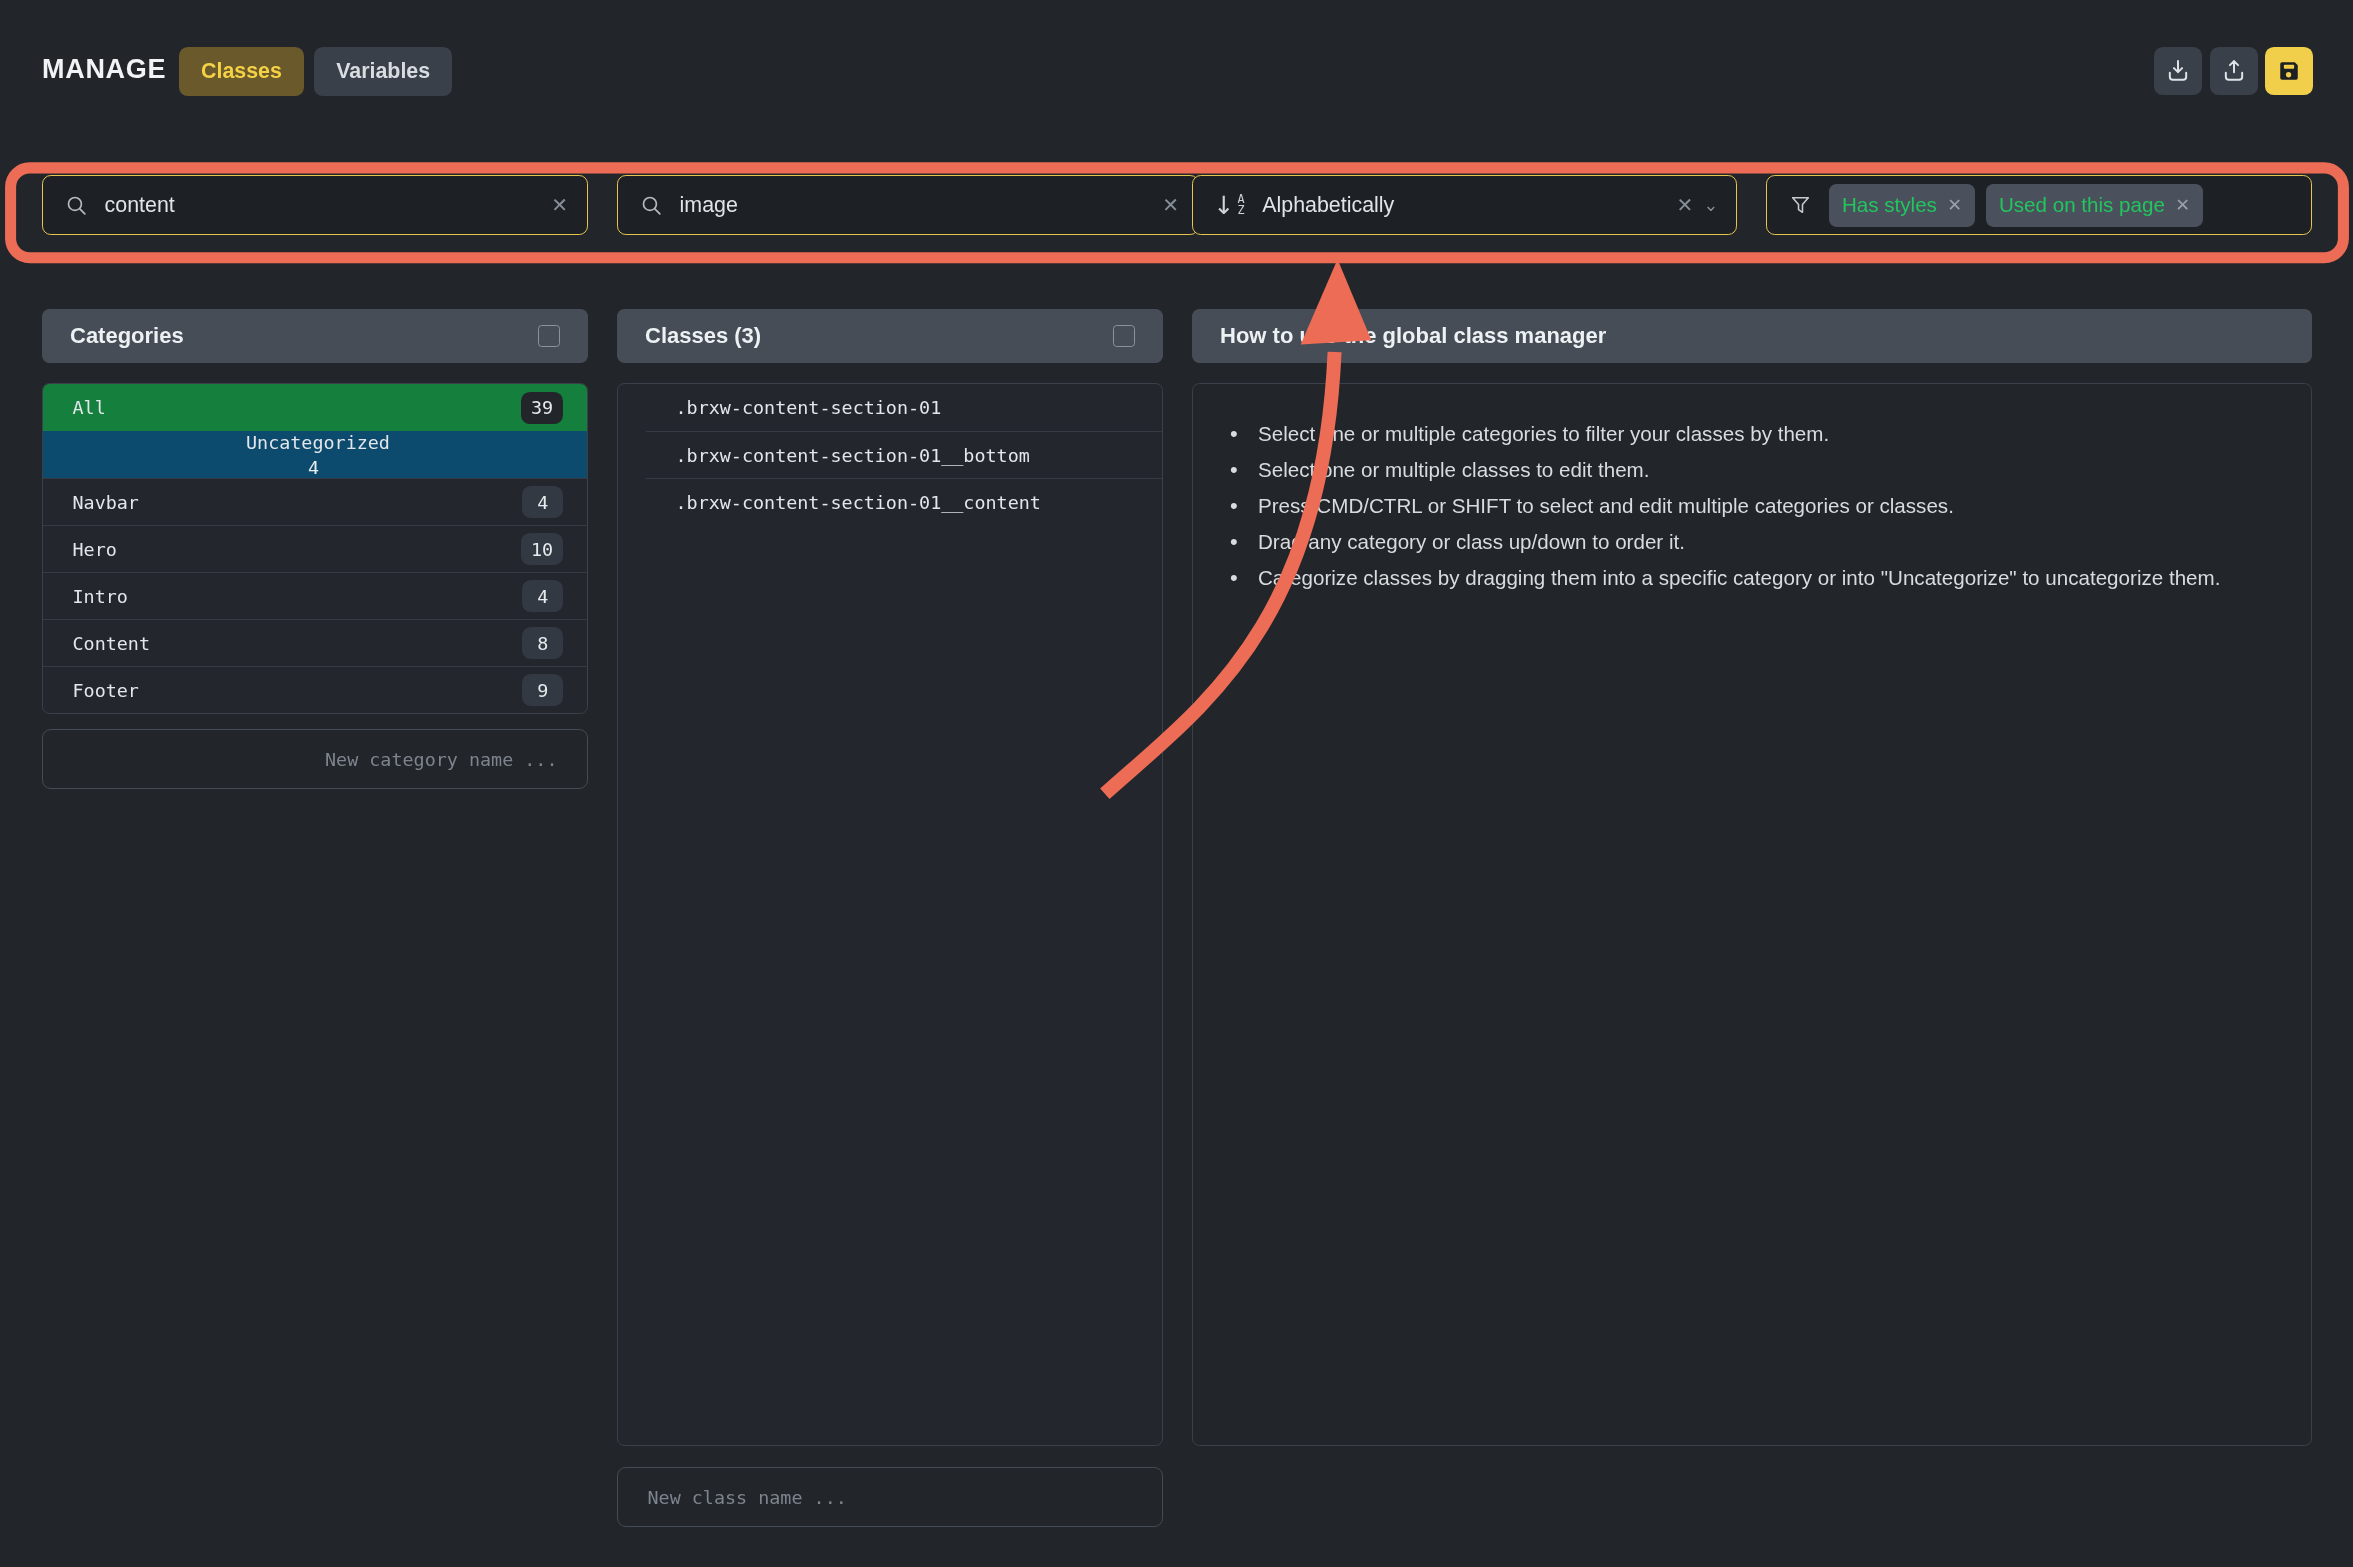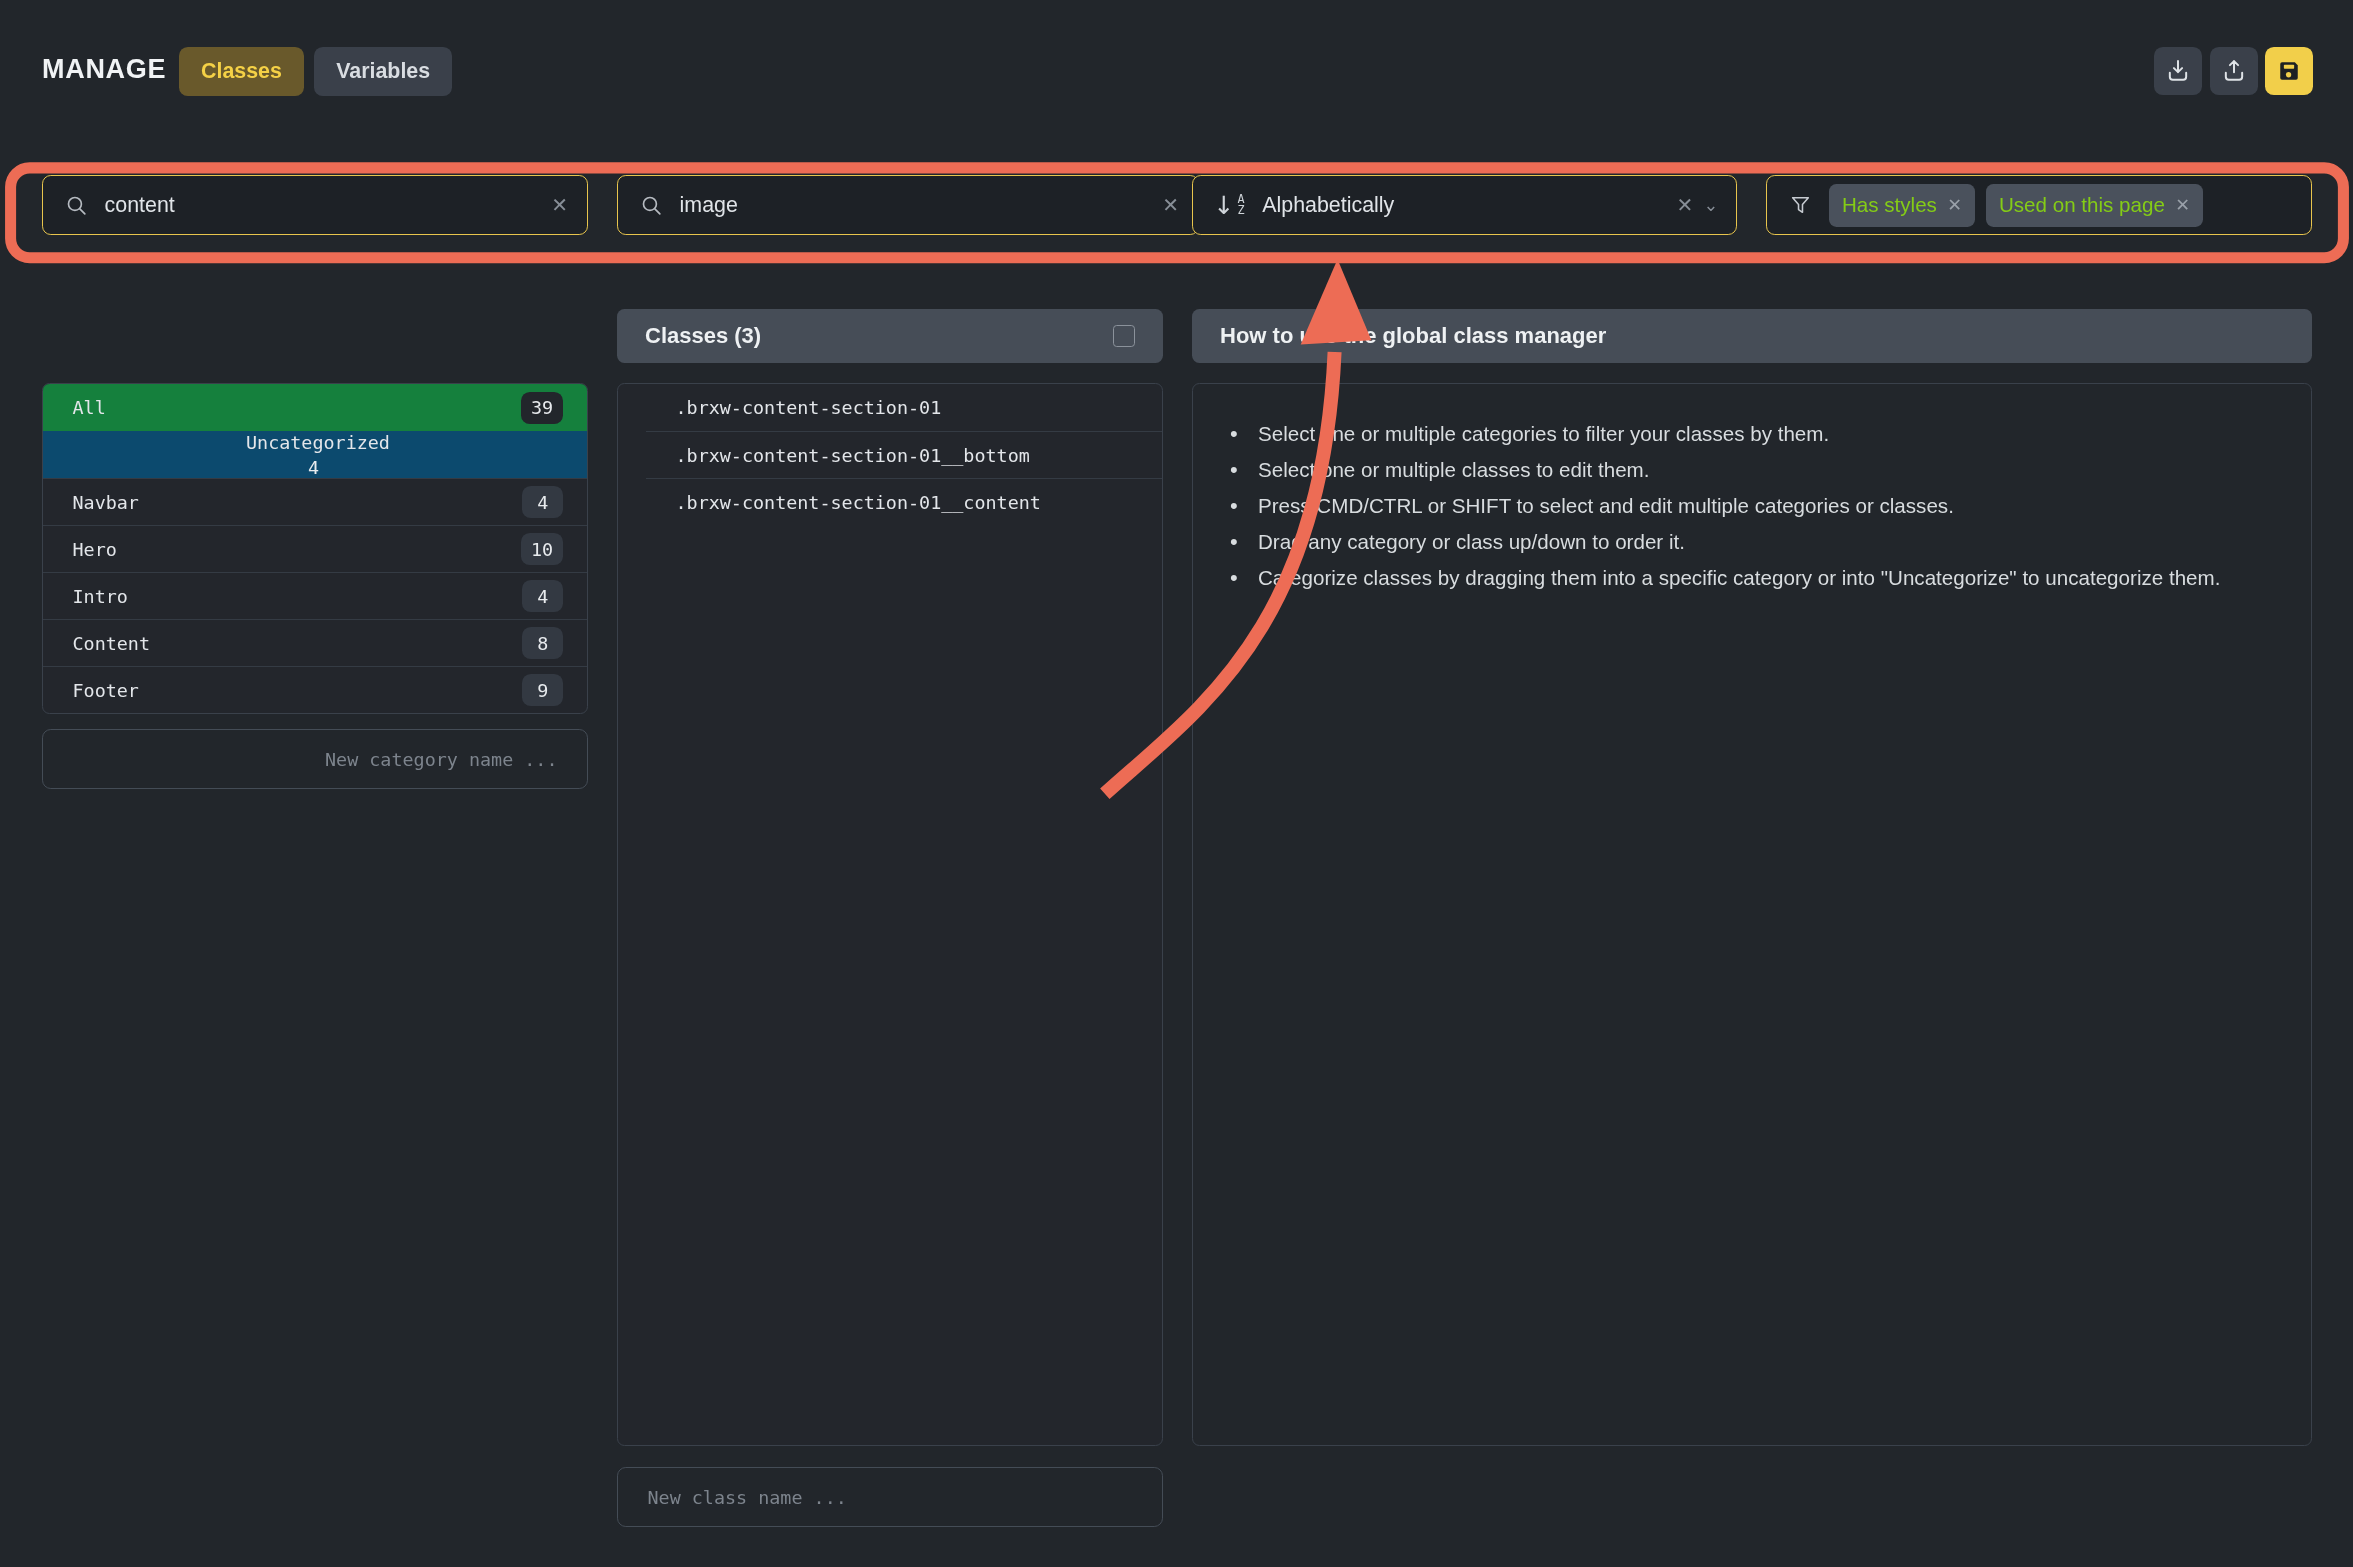--- a/index.html
+++ b/index.html
@@ -58,21 +58,21 @@
   .sort-label { flex:1 1 auto; font-size:21.4px; color:#e0e4e8; margin-left:17.7px; }
   .sort-glyph { display:flex; align-items:center; gap:2.9px; color:#cfd4d9; }
   .sort-glyph .arr { font-size:25px; line-height:1; font-family:"DejaVu Sans", sans-serif; }
   .sort-glyph .az { display:flex; flex-direction:column; font-family:"DejaVu Sans Mono", monospace; font-size:11.8px; line-height:11px; }
   .chev-icon { font-size:17.7px; color:#878e97; margin-right:17.7px; line-height:0.6; cursor:pointer; font-family:"DejaVu Sans", sans-serif; }
   .chips { display:flex; gap:10.3px; margin-left:16px; align-items:center; }
   .chip {
     height:43px; background:#4a515c; border-radius:7.4px; display:flex; align-items:center;
     padding:0 13.3px; gap:10.3px; cursor:pointer;
   }
-  .chip .chip-label { font-size:20.6px; color:#84cc16; white-space:nowrap; }
+  .chip .chip-label { font-size:20.6px; color:#22c55e; white-space:nowrap; }
   .chip .chip-x { font-size:17.7px; color:#9aa1aa; font-family:"DejaVu Sans", sans-serif; }
 
   
   .panel-header {
     position:absolute; height:54px; background:#464d57; border-radius:7.4px;
     display:flex; align-items:center; justify-content:space-between; padding:0 28px;
   }
   .panel-header .ph-title { font-size:22px; font-weight:bold; color:#eef1f3; }
   .checkbox {
     width:22px; height:22px; border:1.5px solid #8b929b; border-radius:3.7px;
@@ -226,20 +226,24 @@
           <span class="chip-x">✕</span>
         </span>
         <span class="chip">
           <span class="chip-label">Used on this page</span>
           <span class="chip-x">✕</span>
         </span>
       </span>
     </div>
   </div>
 
+  <div class="panel-header cat-header">
+    <span class="ph-title">Categories</span>
+    <span class="checkbox"></span>
+  </div>
 
   <div class="listbox cat-list">
     <div class="lrow lrow--selected">
       <span>All</span>
       <span class="count-badge">39</span>
     </div>
     <div class="lrow lrow--soft">
       <span>Uncategorized</span>
       <span class="count-plain">4</span>
     </div>

